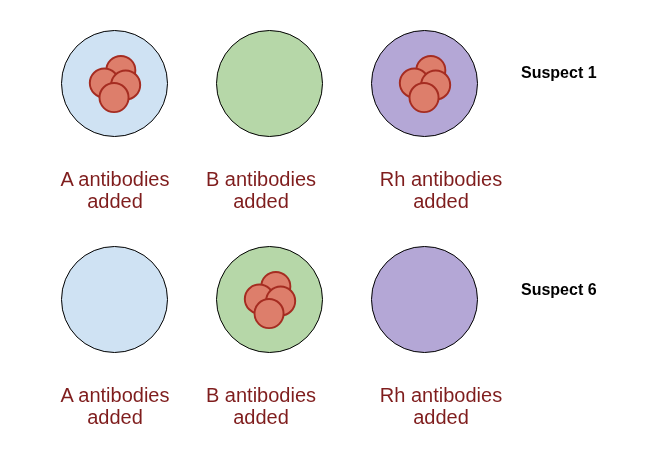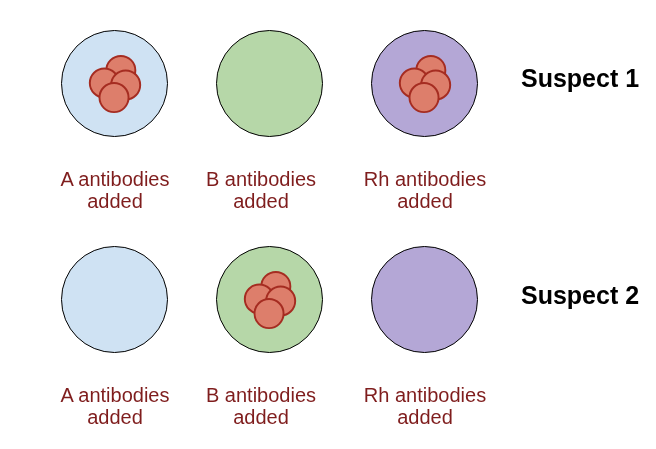--- a/index.html
+++ b/index.html
@@ -41,28 +41,28 @@
   .well-label {
     position: absolute;
     width: 170px;
     text-align: center;
     font-size: 20px;
     line-height: 21.5px;
     color: #7f1d1d;
   }
   .well-label.col1 { left: 30px; }
   .well-label.col2 { left: 176px; }
-  .well-label.col3 { left: 340px; }
+  .well-label.col3 { left: 356px; }
   .well-label.lrow1 { top: 169px; }
   .well-label.lrow2 { top: 385px; }
 
   .suspect-label {
     position: absolute;
     left: 521px;
-    font-size: 25px;
+    font-size: 16px;
     font-weight: bold;
     color: #000000;
     white-space: nowrap;
   }
   .suspect1 { top: 64px; }
   .suspect2 { top: 281px; }
 </style>
 </head>
 <body>
 
@@ -109,21 +109,21 @@
     <svg class="cluster" viewBox="0 0 64 64">
       <circle class="cell" cx="38" cy="18" r="15"></circle>
       <circle class="cell" cx="21" cy="31" r="15"></circle>
       <circle class="cell" cx="43" cy="33" r="15"></circle>
       <circle class="cell" cx="31" cy="46" r="15"></circle>
     </svg>
   </div>
 
   <div class="well row2 col3" style="background-color: rgb(180, 167, 214);"></div>
 
-  <div class="suspect-label suspect2">Suspect 2</div>
+  <div class="suspect-label suspect2">Suspect 6</div>
 
   <div class="well-label lrow2 col1">
     <div>A antibodies</div>
     <div>added</div>
   </div>
   <div class="well-label lrow2 col2">
     <div>B antibodies</div>
     <div>added</div>
   </div>
   <div class="well-label lrow2 col3">

